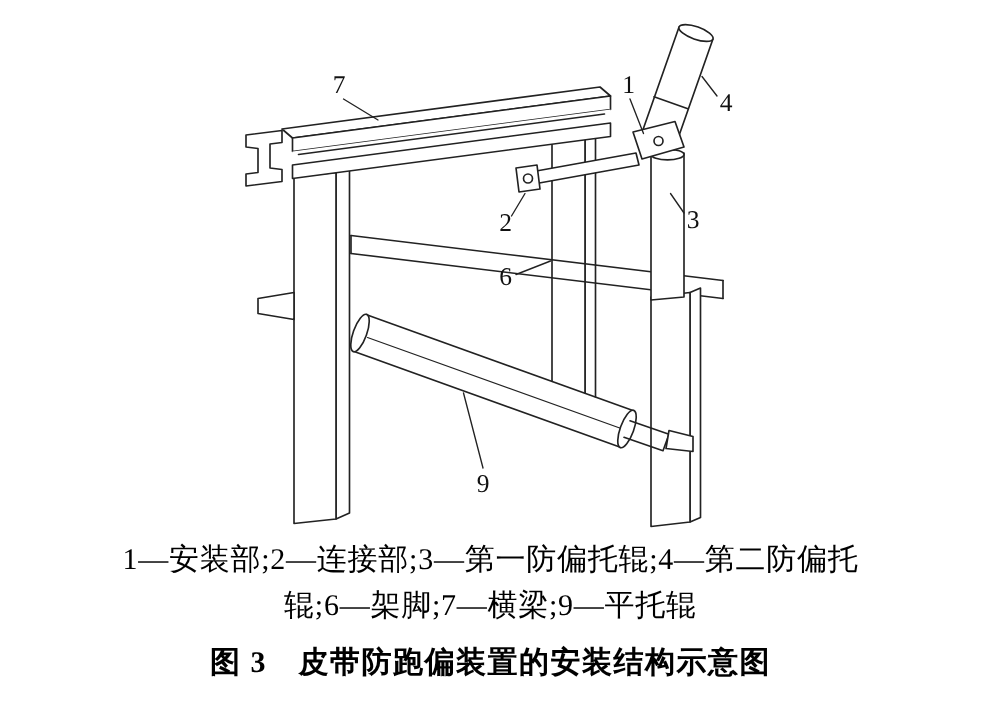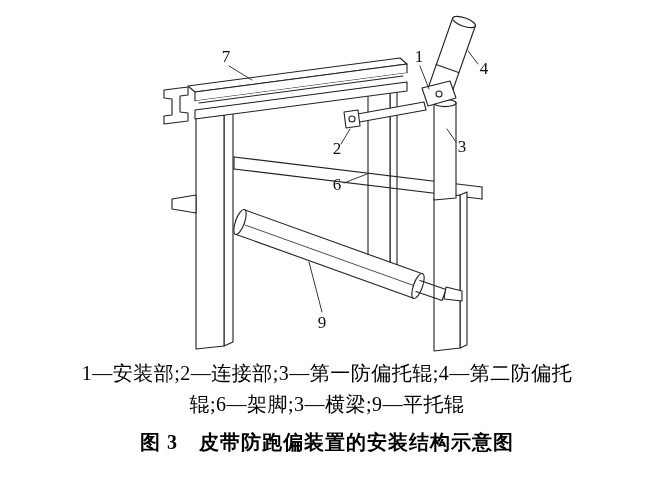--- a/index.html
+++ b/index.html
@@ -133,17 +133,17 @@
         <text x="337" y="154">2</text>
         <text x="462" y="152">3</text>
         <text x="337" y="190">6</text>
         <text x="322" y="328">9</text>
       </g>
     </svg>
   </div>
 
   <div class="caption">
     <div class="legend-line">1—安装部;2—连接部;3—第一防偏托辊;4—第二防偏托</div>
-    <div class="legend-line">辊;6—架脚;3—横梁;9—平托辊</div>
+    <div class="legend-line">辊;6—架脚;7—横梁;9—平托辊</div>
     <div class="fig-title">图 3　皮带防跑偏装置的安装结构示意图</div>
   </div>
 
 </div>
 
 </body></html>

